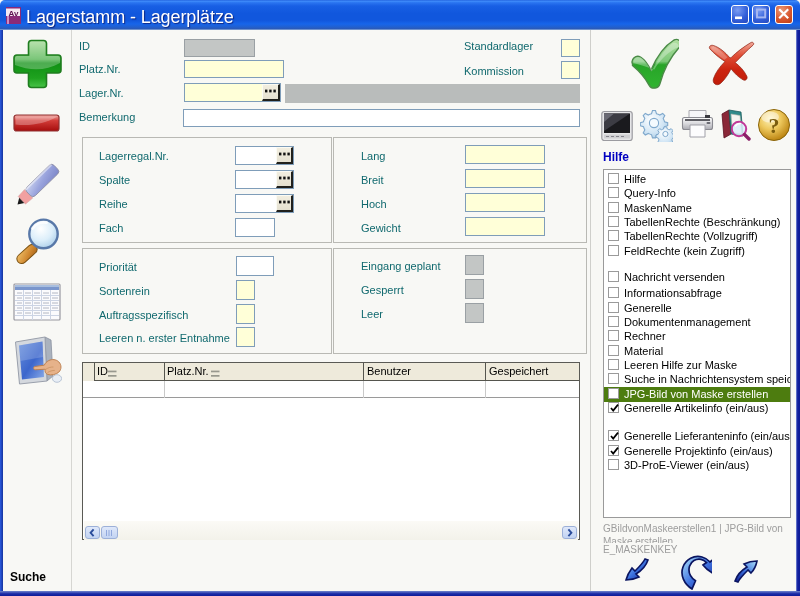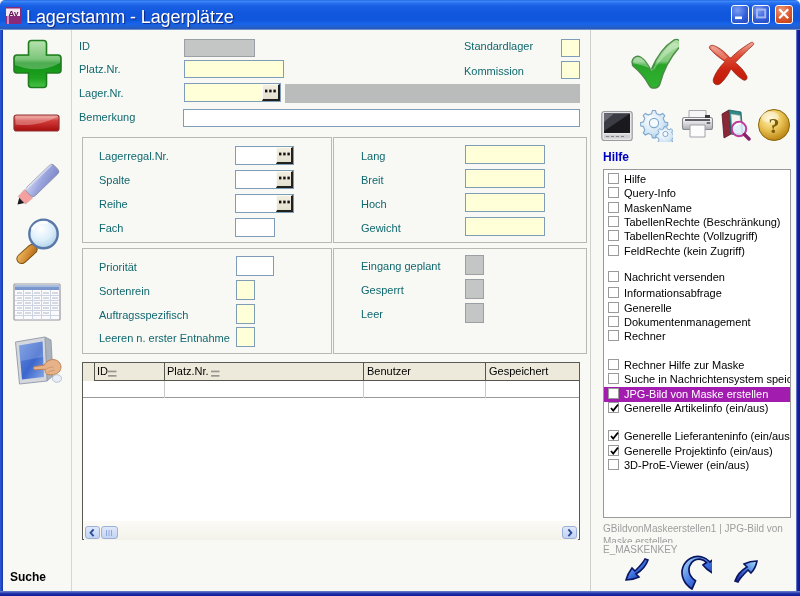--- a/index.html
+++ b/index.html
@@ -49,21 +49,21 @@
   background:linear-gradient(#dfe8fa,#c2d3f2);box-sizing:border-box;color:#2b4d9b;text-align:center;
   font-weight:bold;font-size:10px;line-height:12px}
 
 .rp-div{position:absolute;left:590px;top:30px;width:1px;height:561px;background:#cfcfcb}
 .hilfe{position:absolute;left:603px;top:150px;color:#0000c0;font-weight:bold;font-size:12px}
 .listbox{position:absolute;left:603px;top:169px;width:188px;height:349px;background:#fff;
   border:1px solid #9a9a9a;box-sizing:border-box;overflow:hidden}
 .li{position:absolute;left:0;width:186px;height:15px;font-size:11px;white-space:nowrap}
 .li .cb{position:absolute;left:4px;top:1px;width:11px;height:11px;border:1px solid #9a9a9a;background:#fff;box-sizing:border-box}
 .li .tx{position:absolute;left:20px;top:1px}
-.li.sel{background:#a21caf;color:#fff}
+.li.sel{background:#4d7c0f;color:#fff}
 .chk{position:absolute;left:0px;top:0px}
 .graytext{position:absolute;color:#9d9d9d;font-size:10px;line-height:13px;white-space:nowrap}
 </style>
 </head>
 <body>
 <div class="win">
 
   <div class="brd-l"></div>
     <div class="brd-r"></div>
     <div class="brd-b"></div>
@@ -505,23 +505,27 @@
         <span class="tx">Generelle</span>
       </div>
     <div class="li" style="top:145.0px">
         <span class="cb"></span>
         <span class="tx">Dokumentenmanagement</span>
       </div>
     <div class="li" style="top:159.3px">
         <span class="cb"></span>
         <span class="tx">Rechner</span>
       </div>
+    <div class="li" style="top:173.6px">
+        <span class="cb"></span>
+        <span class="tx">Material</span>
+      </div>
     <div class="li" style="top:187.9px">
         <span class="cb"></span>
-        <span class="tx">Rechner Hilfe zur Maske</span>
+        <span class="tx">Leeren Hilfe zur Maske</span>
       </div>
     <div class="li" style="top:202.2px">
         <span class="cb"></span>
         <span class="tx">Suche in Nachrichtensystem speich</span>
       </div>
     <div class="li sel" style="top:216.5px">
         <span class="cb"></span>
         <span class="tx">JPG-Bild von Maske erstellen</span>
       </div>
     <div class="li" style="top:230.8px">

